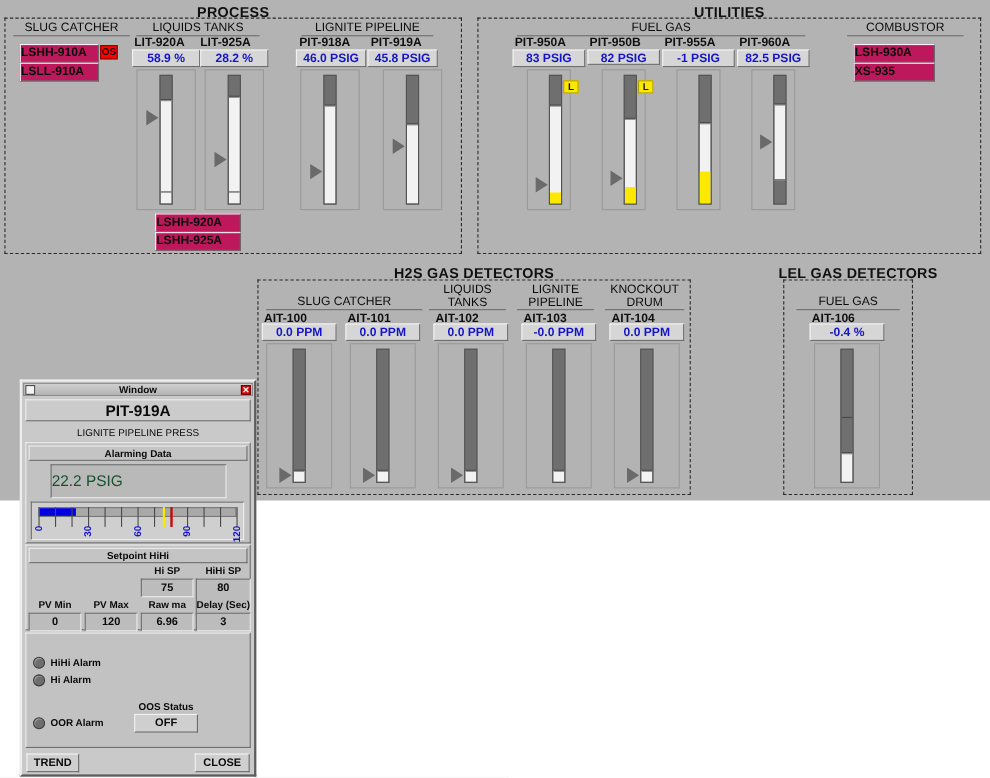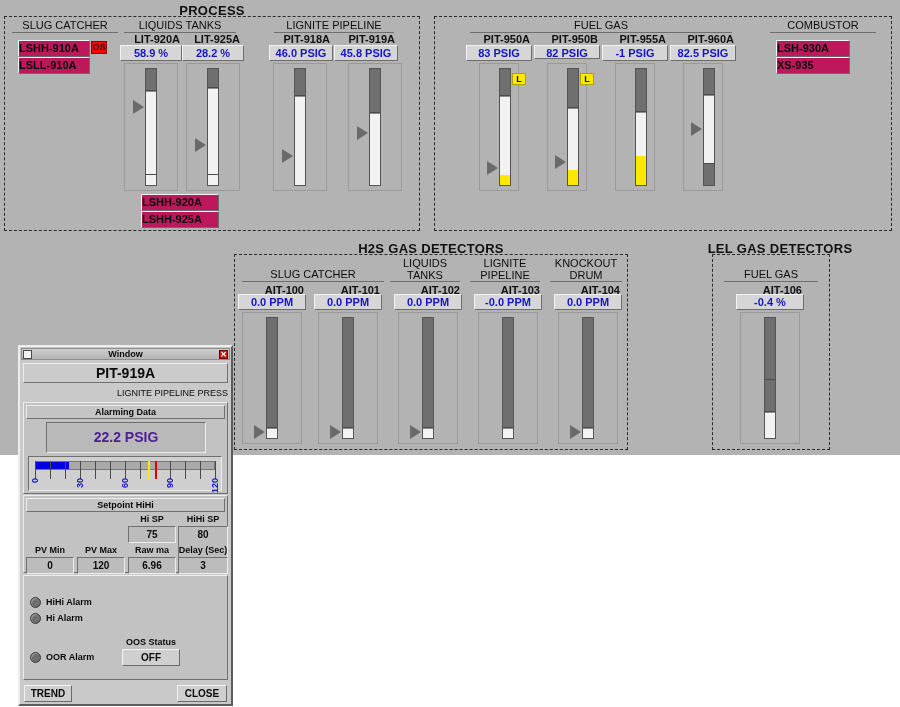--- a/index.html
+++ b/index.html
@@ -22,21 +22,21 @@
   
   .subpanel { position:absolute; border:1px solid #9a9a9a; background:#b3b3b3; }
 
   
   .grouplabel { position:absolute; text-align:center; font-size:11px;
      color:#0d0d0d; font-weight:normal; }
   .grouplabel .txt { display:block; line-height:12px; }
   .rule { position:absolute; height:1px; background:#6e6e6e; }
 
   
-  .tagname { position:absolute; text-align:right; font-size:11px;
+  .tagname { position:absolute; text-align:left; font-size:11px;
      font-weight:bold; color:#101010; line-height:12px; }
 
   
   .valbox { position:absolute; text-align:center; font-size:11px;
      font-weight:bold; color:#1414c8; background:#d6d6d6;
      border-top:1px solid #f2f2f2; border-left:1px solid #f2f2f2;
      border-right:1px solid #6d6d6d; border-bottom:1px solid #6d6d6d;
      line-height:13px; padding-top:1px; }
 
   
@@ -88,36 +88,36 @@
      background:#cc1111; border:1px solid #6a0000; color:#fff;
      font-size:8px; line-height:8px; text-align:center; font-weight:bold; }
 
   .bigtag { position:absolute; left:3px; top:16px; width:205px; height:20px;
      background:#cbcbcb;
      border-top:1px solid #eeeeee; border-left:1px solid #eeeeee;
      border-right:1px solid #707070; border-bottom:1px solid #707070;
      font-size:14px; font-weight:bold; color:#0a0a0a;
      text-align:center; line-height:19px; }
   .desc { position:absolute; left:3px; top:38px; width:205px; height:16px;
-     font-size:9px; color:#0a0a0a; text-align:right; line-height:16px; }
+     font-size:9px; color:#0a0a0a; text-align:center; line-height:16px; }
 
   .grpbox { position:absolute; background:#c2c2c2;
      border-top:1px solid #ededed; border-left:1px solid #ededed;
      border-right:1px solid #6f6f6f; border-bottom:1px solid #6f6f6f; }
   .grphdr { position:absolute; background:#c4c4c4;
      border-top:1px solid #ededed; border-left:1px solid #ededed;
      border-right:1px solid #6f6f6f; border-bottom:1px solid #6f6f6f;
      font-size:9px; font-weight:bold; color:#0a0a0a;
      text-align:center; line-height:12px; }
 
   .pvbox { position:absolute; background:#b9b9b9;
      border-top:1px solid #707070; border-left:1px solid #707070;
      border-right:1px solid #ededed; border-bottom:1px solid #ededed;
-     font-size:14px; font-weight:bold; color:#4c1d95;
-     text-align:center; line-height:29px; }
+     font-size:14px; font-weight:normal; color:#14532d;
+     text-align:left; line-height:29px; }
 
   
   .gauge { position:absolute; background:#cfcfcf;
      border-top:1px solid #707070; border-left:1px solid #707070;
      border-right:1px solid #ededed; border-bottom:1px solid #ededed; }
   .gtrack { position:absolute; left:6px; top:4px; width:180px; height:9px;
      background:#a9a9a9; border:1px solid #777; }
   .gfill { position:absolute; left:0; top:0; height:100%; background:#0000e0; }
   .gtick { position:absolute; top:4px; width:1px; height:18px; background:#4a4a4a; }
   .gmark { position:absolute; top:4px; width:2px; height:18px; }
@@ -206,20 +206,21 @@
 
   <div class="tagname" style="left:337px;top:33px;width:58px;">PIT-919A</div>
   <div class="valbox" style="left:334px;top:45px;width:64px;height:16px;">45.8 PSIG</div>
   <div class="subpanel" style="left:348px;top:63px;width:54px;height:128px;"></div>
   <div class="bar" style="left:369px;top:68px;width:12px;height:118px;">
     <div class="fill" style="bottom:0;height:62%;"></div>
     <div class="tickline" style="bottom:62%;"></div>
   </div>
   <div class="ptr" style="left:357px;top:126px;"></div>
 
+  <div class="sect-title" style="left:430px;top:3px;width:466px;">UTILITIES</div>
   <div class="dashgrp" style="left:434px;top:16px;width:458px;height:215px;"></div>
 
   <div class="grouplabel" style="left:468px;top:19px;width:266px;">
     <span class="txt">FUEL GAS</span>
   </div>
   <div class="rule" style="left:470px;top:32px;width:262px;"></div>
 
   <div class="tagname" style="left:468px;top:33px;width:62px;">PIT-950A</div>
   <div class="valbox" style="left:466px;top:45px;width:66px;height:16px;">83 PSIG</div>
   <div class="subpanel" style="left:479px;top:63px;width:40px;height:128px;"></div>

